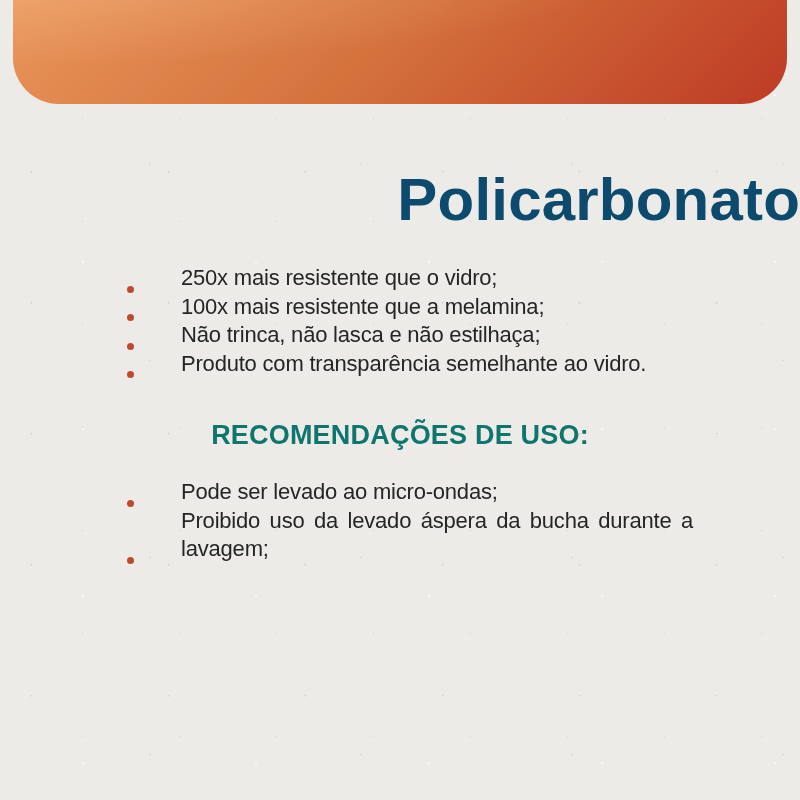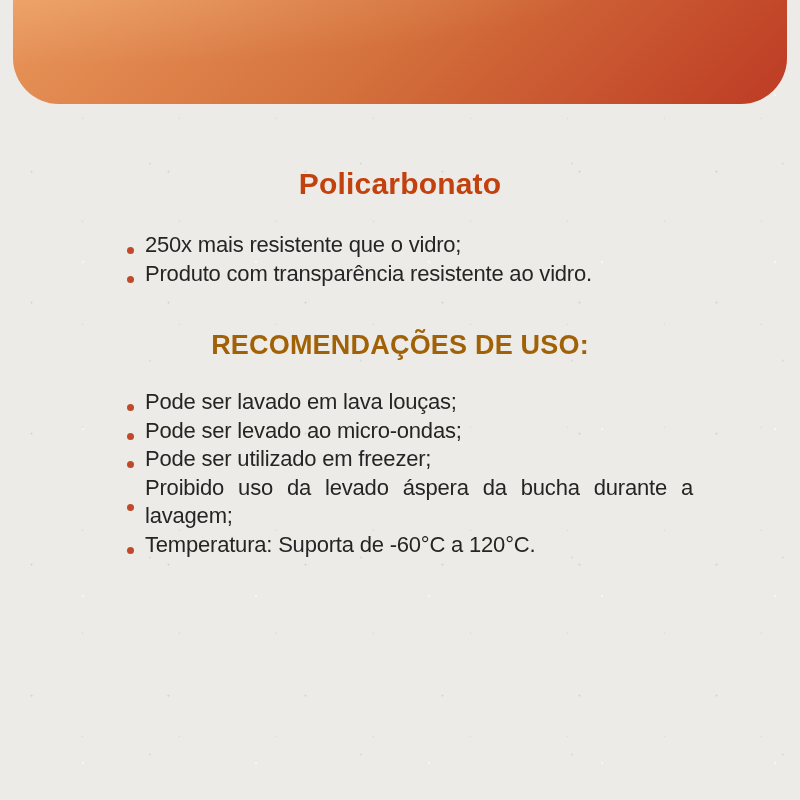--- a/index.html
+++ b/index.html
@@ -27,53 +27,54 @@
     margin: 0 13px;
     height: 104px;
     border-radius: 0 0 46px 46px;
     background:
       radial-gradient(140% 150% at 0% -20%, rgba(255,214,160,0.28) 0%, rgba(255,214,160,0) 55%),
       linear-gradient(135deg, #E8955A 0%, #D4713C 48%, #BD3B25 100%);
   }
 
   .page-title {
     margin-top: 63px;
-    text-align: center;
-    font-size: 30px;
+    text-align: right;
+    font-size: 60px;
     line-height: 1.1;
     font-weight: 700;
     letter-spacing: 0.2px;
-    color: #c2410c;
+    color: #0c4a6e;
   }
 
   .list {
     list-style: none;
     margin-left: 127px;
     width: 566px;
   }
 
   .features-list { margin-top: 31px; }
 
   .section-heading {
     margin-top: 42px;
     text-align: center;
     font-size: 27px;
     font-weight: 700;
     letter-spacing: 0.2px;
-    color: #a16207;
+    color: #0f766e;
   }
 
   .recommendations-list { margin-top: 27px; }
 
   .list li {
     display: flex;
-    align-items: center;
+    align-items: flex-end;
     font-size: 22px;
     line-height: 28.5px;
     letter-spacing: -0.2px;
+    gap: 36px;
   }
 
   .bullet {
     flex: 0 0 auto;
     width: 7px;
     height: 7px;
     border-radius: 50%;
     background: #BE4A2B;
     margin-top: 11px;
     margin-right: 11px;
@@ -95,42 +96,38 @@
 
   <h1 class="page-title">Policarbonato</h1>
 
   <ul class="list features-list">
     <li>
       <span class="bullet"></span>
       <span class="item-text">250x mais resistente que o vidro;</span>
     </li>
     <li>
       <span class="bullet"></span>
-      <span class="item-text">Produto com transparência resistente ao vidro.</span>
+      <span class="item-text">100x mais resistente que a melamina;</span>
+    </li>
+    <li>
+      <span class="bullet"></span>
+      <span class="item-text">Não trinca, não lasca e não estilhaça;</span>
+    </li>
+    <li>
+      <span class="bullet"></span>
+      <span class="item-text">Produto com transparência semelhante ao vidro.</span>
     </li>
   </ul>
 
   <h2 class="section-heading">RECOMENDAÇÕES DE USO:</h2>
 
   <ul class="list recommendations-list">
     <li>
       <span class="bullet"></span>
-      <span class="item-text">Pode ser lavado em lava louças;</span>
-    </li>
-    <li>
-      <span class="bullet"></span>
       <span class="item-text">Pode ser levado ao micro-ondas;</span>
-    </li>
-    <li>
-      <span class="bullet"></span>
-      <span class="item-text">Pode ser utilizado em freezer;</span>
     </li>
     <li class="justify">
       <span class="bullet"></span>
       <span class="item-text">Proibido uso da levado áspera da bucha durante a lavagem;</span>
-    </li>
-    <li>
-      <span class="bullet"></span>
-      <span class="item-text">Temperatura: Suporta de -60°C a 120°C.</span>
     </li>
   </ul>
 
 </main>
 
 </body></html>

